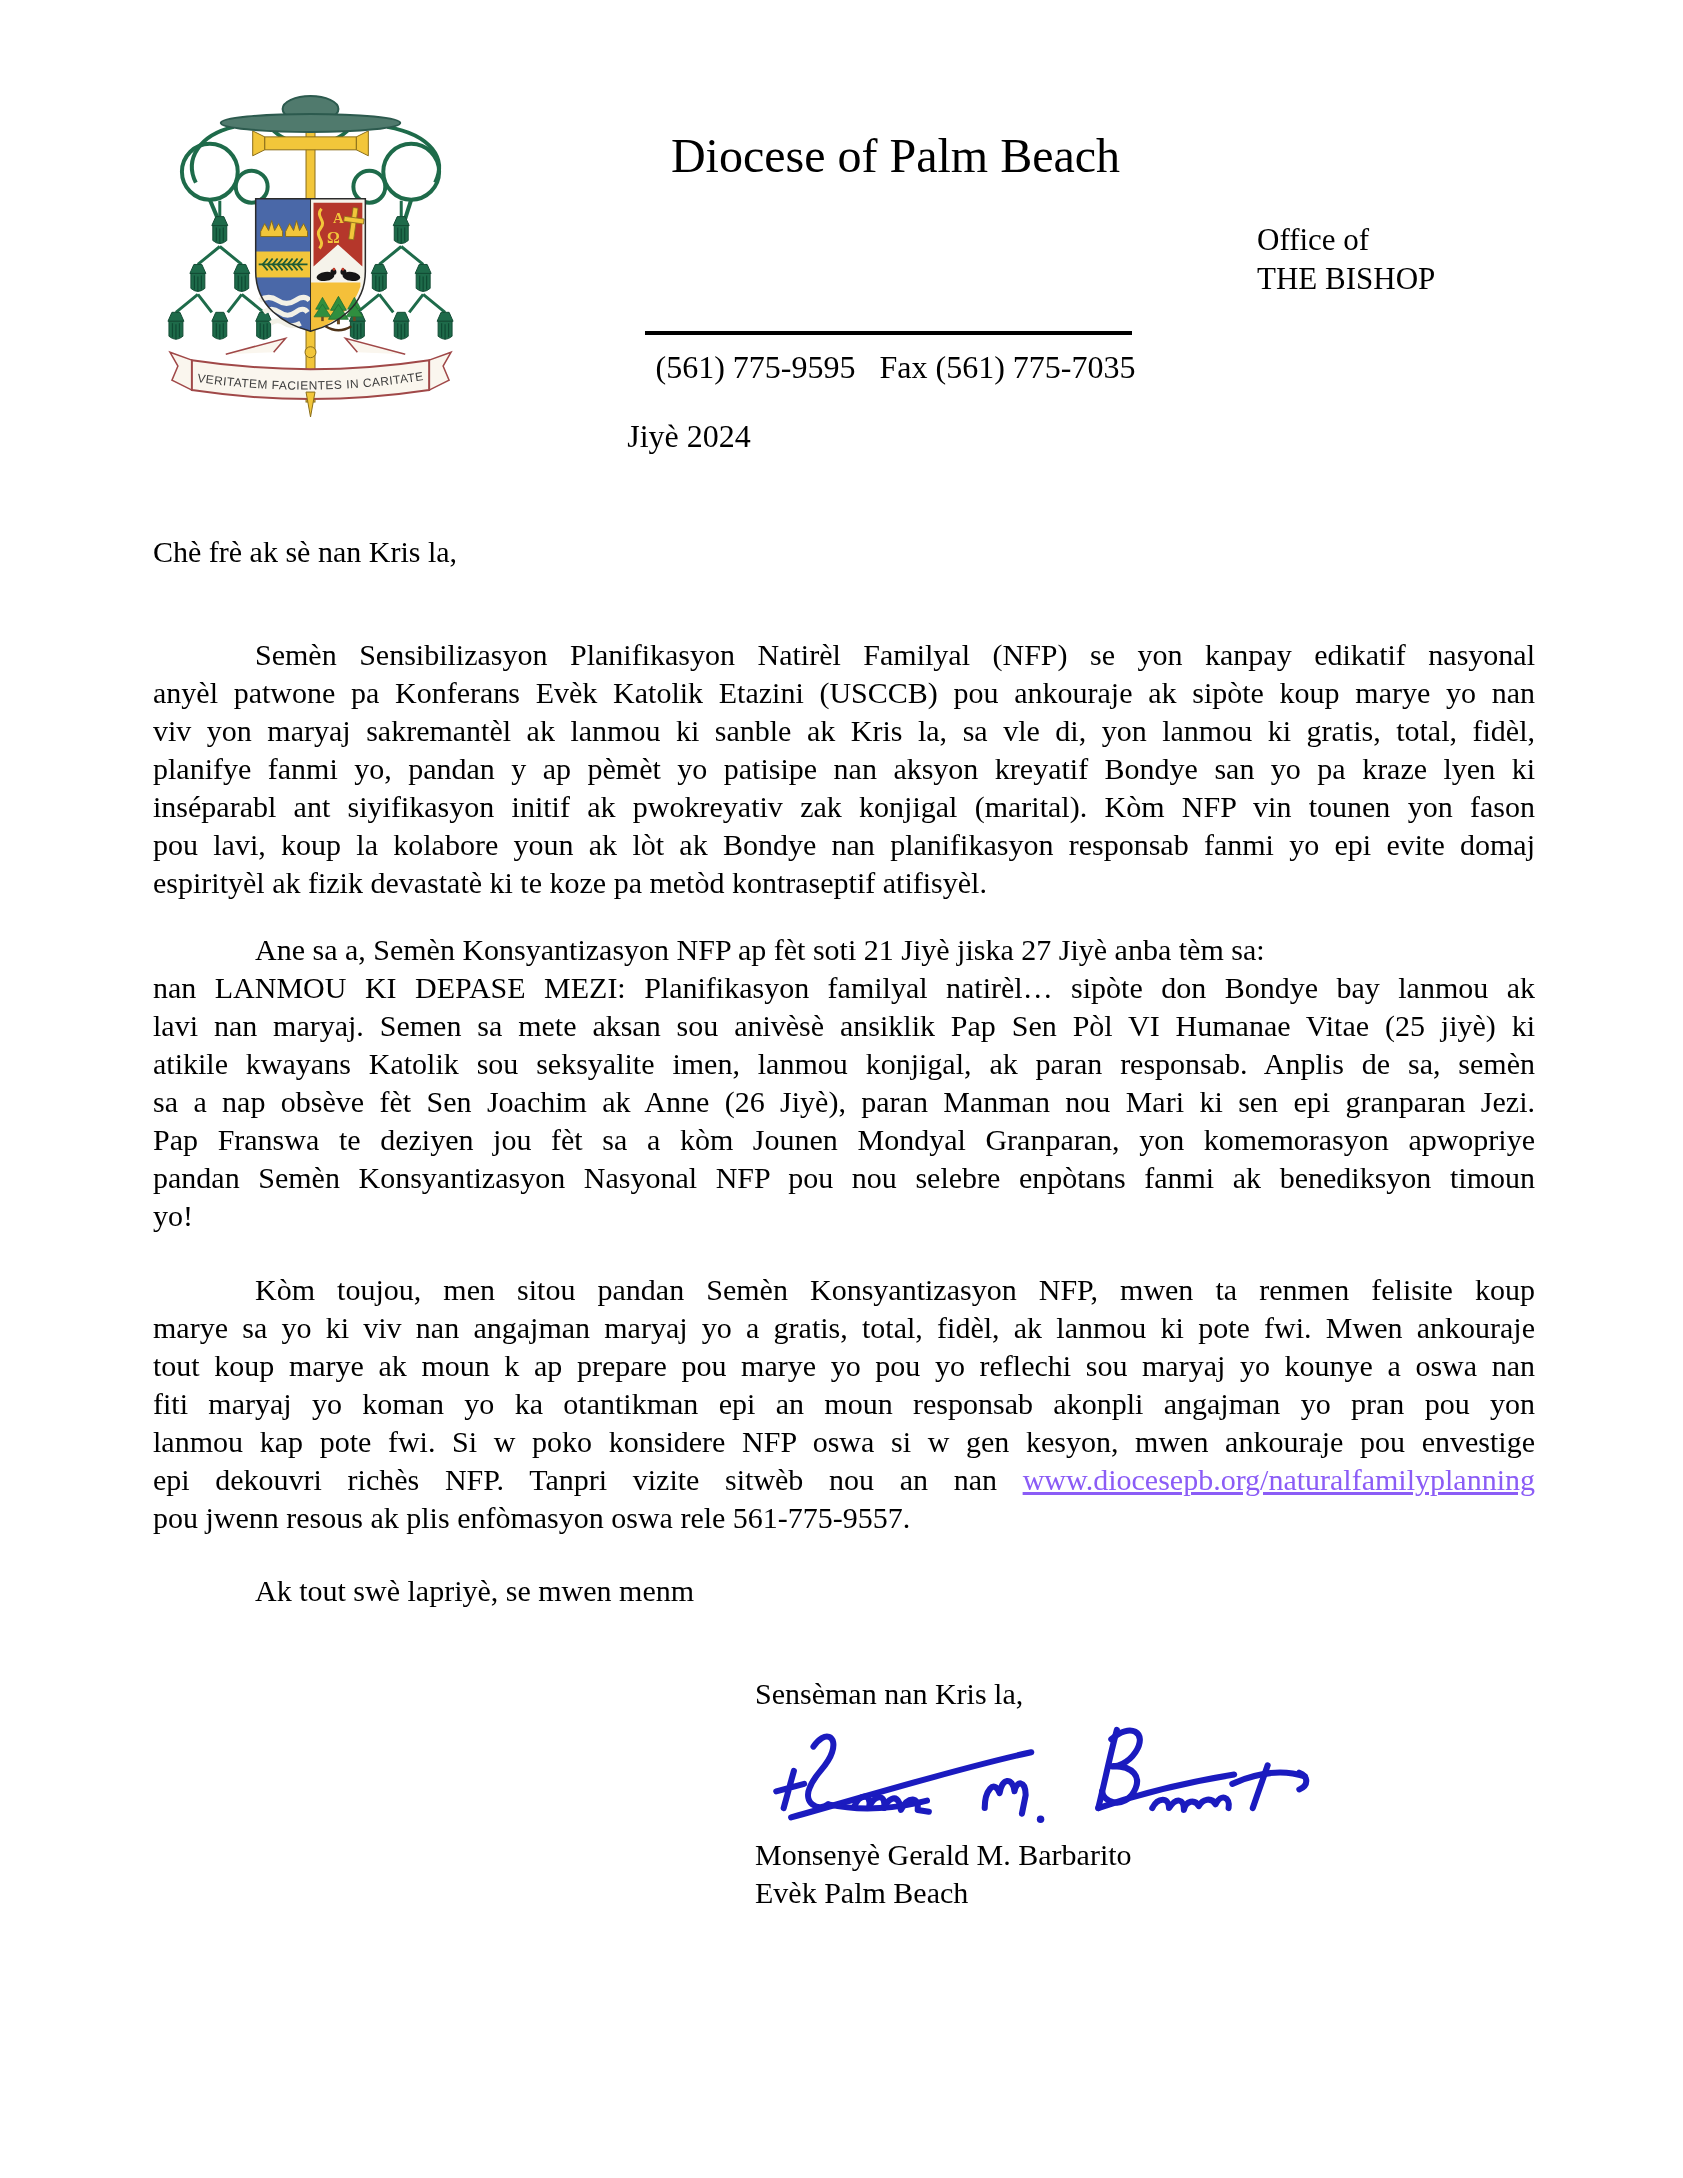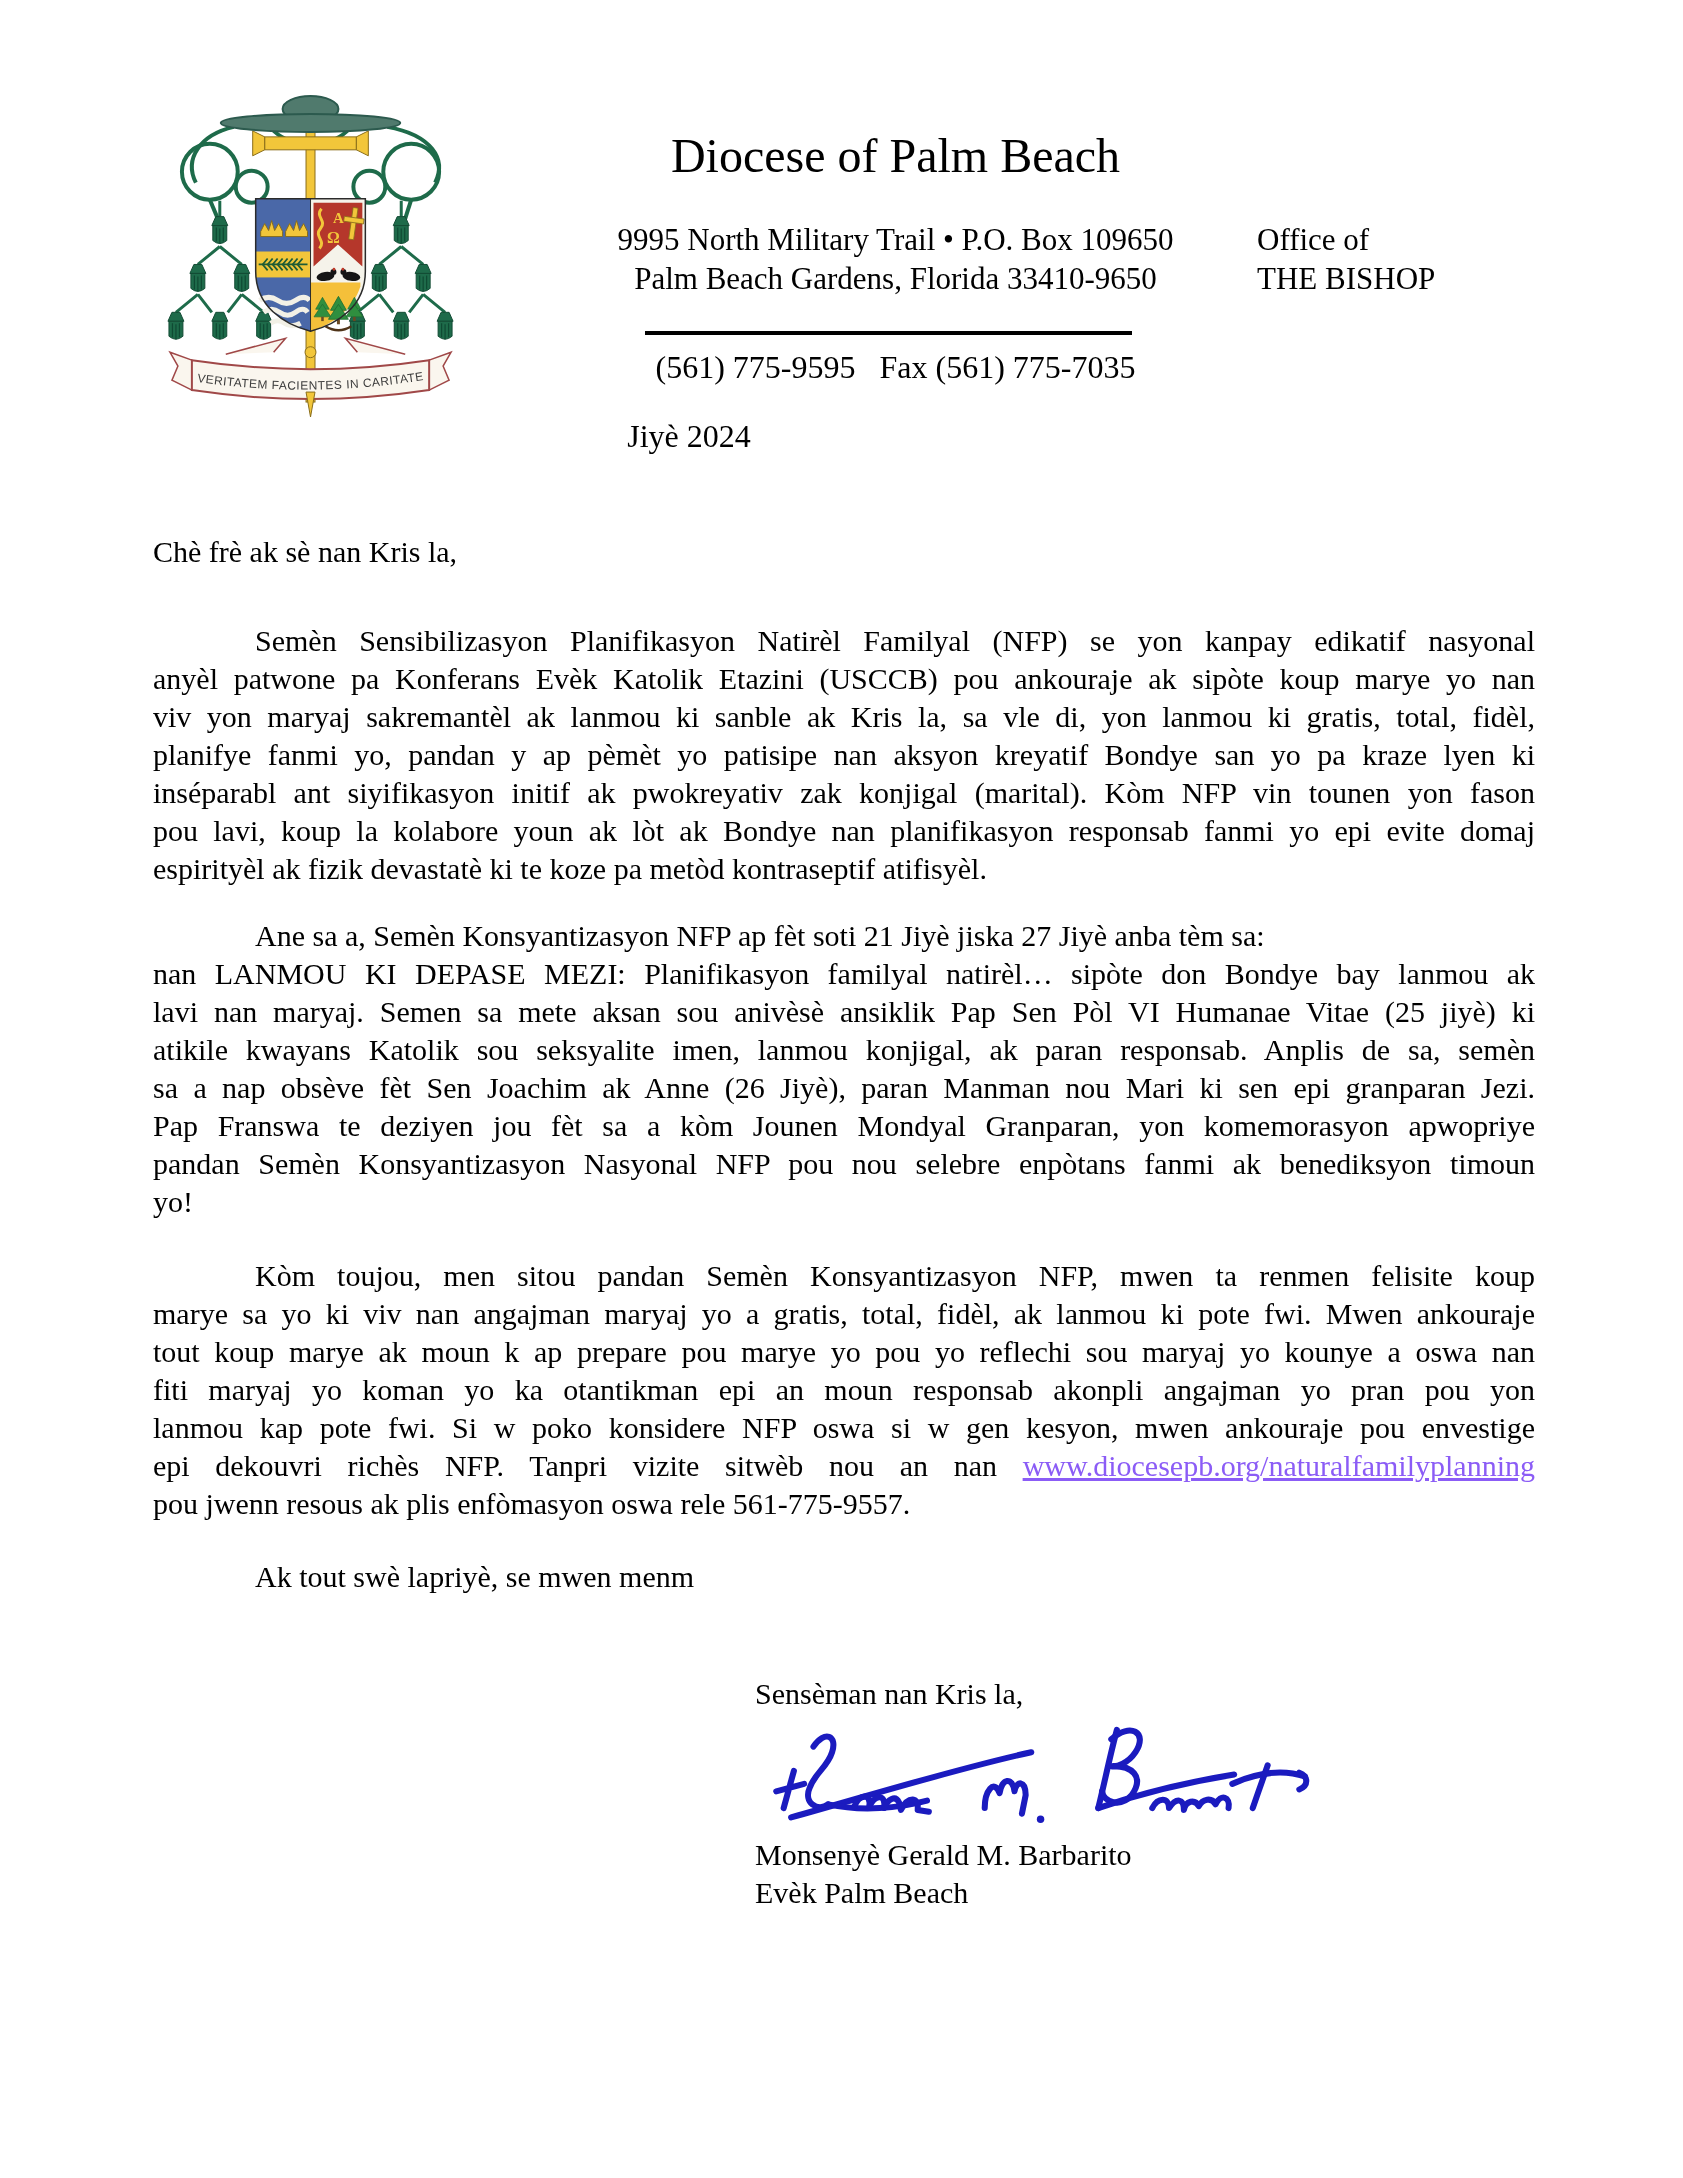--- a/index.html
+++ b/index.html
@@ -36,21 +36,21 @@
     text-align:center; font-size:32px; line-height:40px;
   }
   
   .letter-body {
     position:absolute; left:153px; top:533px; width:1382px;
     font-size:30px;
   }
   .tline { line-height:38px; min-height:38px; }
   .jline { text-align:justify; text-align-last:justify; }
   .indent { padding-left:102px; }
-  .para-1 { margin-top:51px; }
+  .para-1 { margin-top:65px; }
   .para-2 { margin-top:29px; }
   .para-3 { margin-top:36px; }
   .closing { margin-top:35px; }
   .weblink { color:#8b5cf6; text-decoration:underline; cursor:pointer; }
   
   .sig-block { position:absolute; left:755px; top:1675px; width:653px; font-size:30px; }
   .sig-svg { display:block; margin:2px 0 0 -24px; width:634px; height:121px; }
 </style>
 </head>
 <body>
@@ -189,24 +189,20 @@
       <text font-size="12" letter-spacing="0.5" fill="#3c3c3c" font-family="Liberation Sans, sans-serif">
         <textPath href="#mottoPath" startOffset="50%" text-anchor="middle">VERITATEM FACIENTES IN CARITATE</textPath>
       </text>
     </g>
 
     <polygon points="150.5,306 159.5,306 155,331" fill="#f2c63a" stroke="#8a6d1a" stroke-width="1"></polygon>
   </svg>
 
   <div class="hdr-title">Diocese of Palm Beach</div>
 
-  <div class="hdr-addr">
-    <div>9995 North Military Trail • P.O. Box 109650</div>
-    <div>Palm Beach Gardens, Florida 33410-9650</div>
-  </div>
 
   <div class="hdr-office">
     <div>Office of</div>
     <div>THE BISHOP</div>
   </div>
 
   <div class="hdr-rule"></div>
 
   <div class="hdr-phone">
     <span>(561) 775-9595</span>

